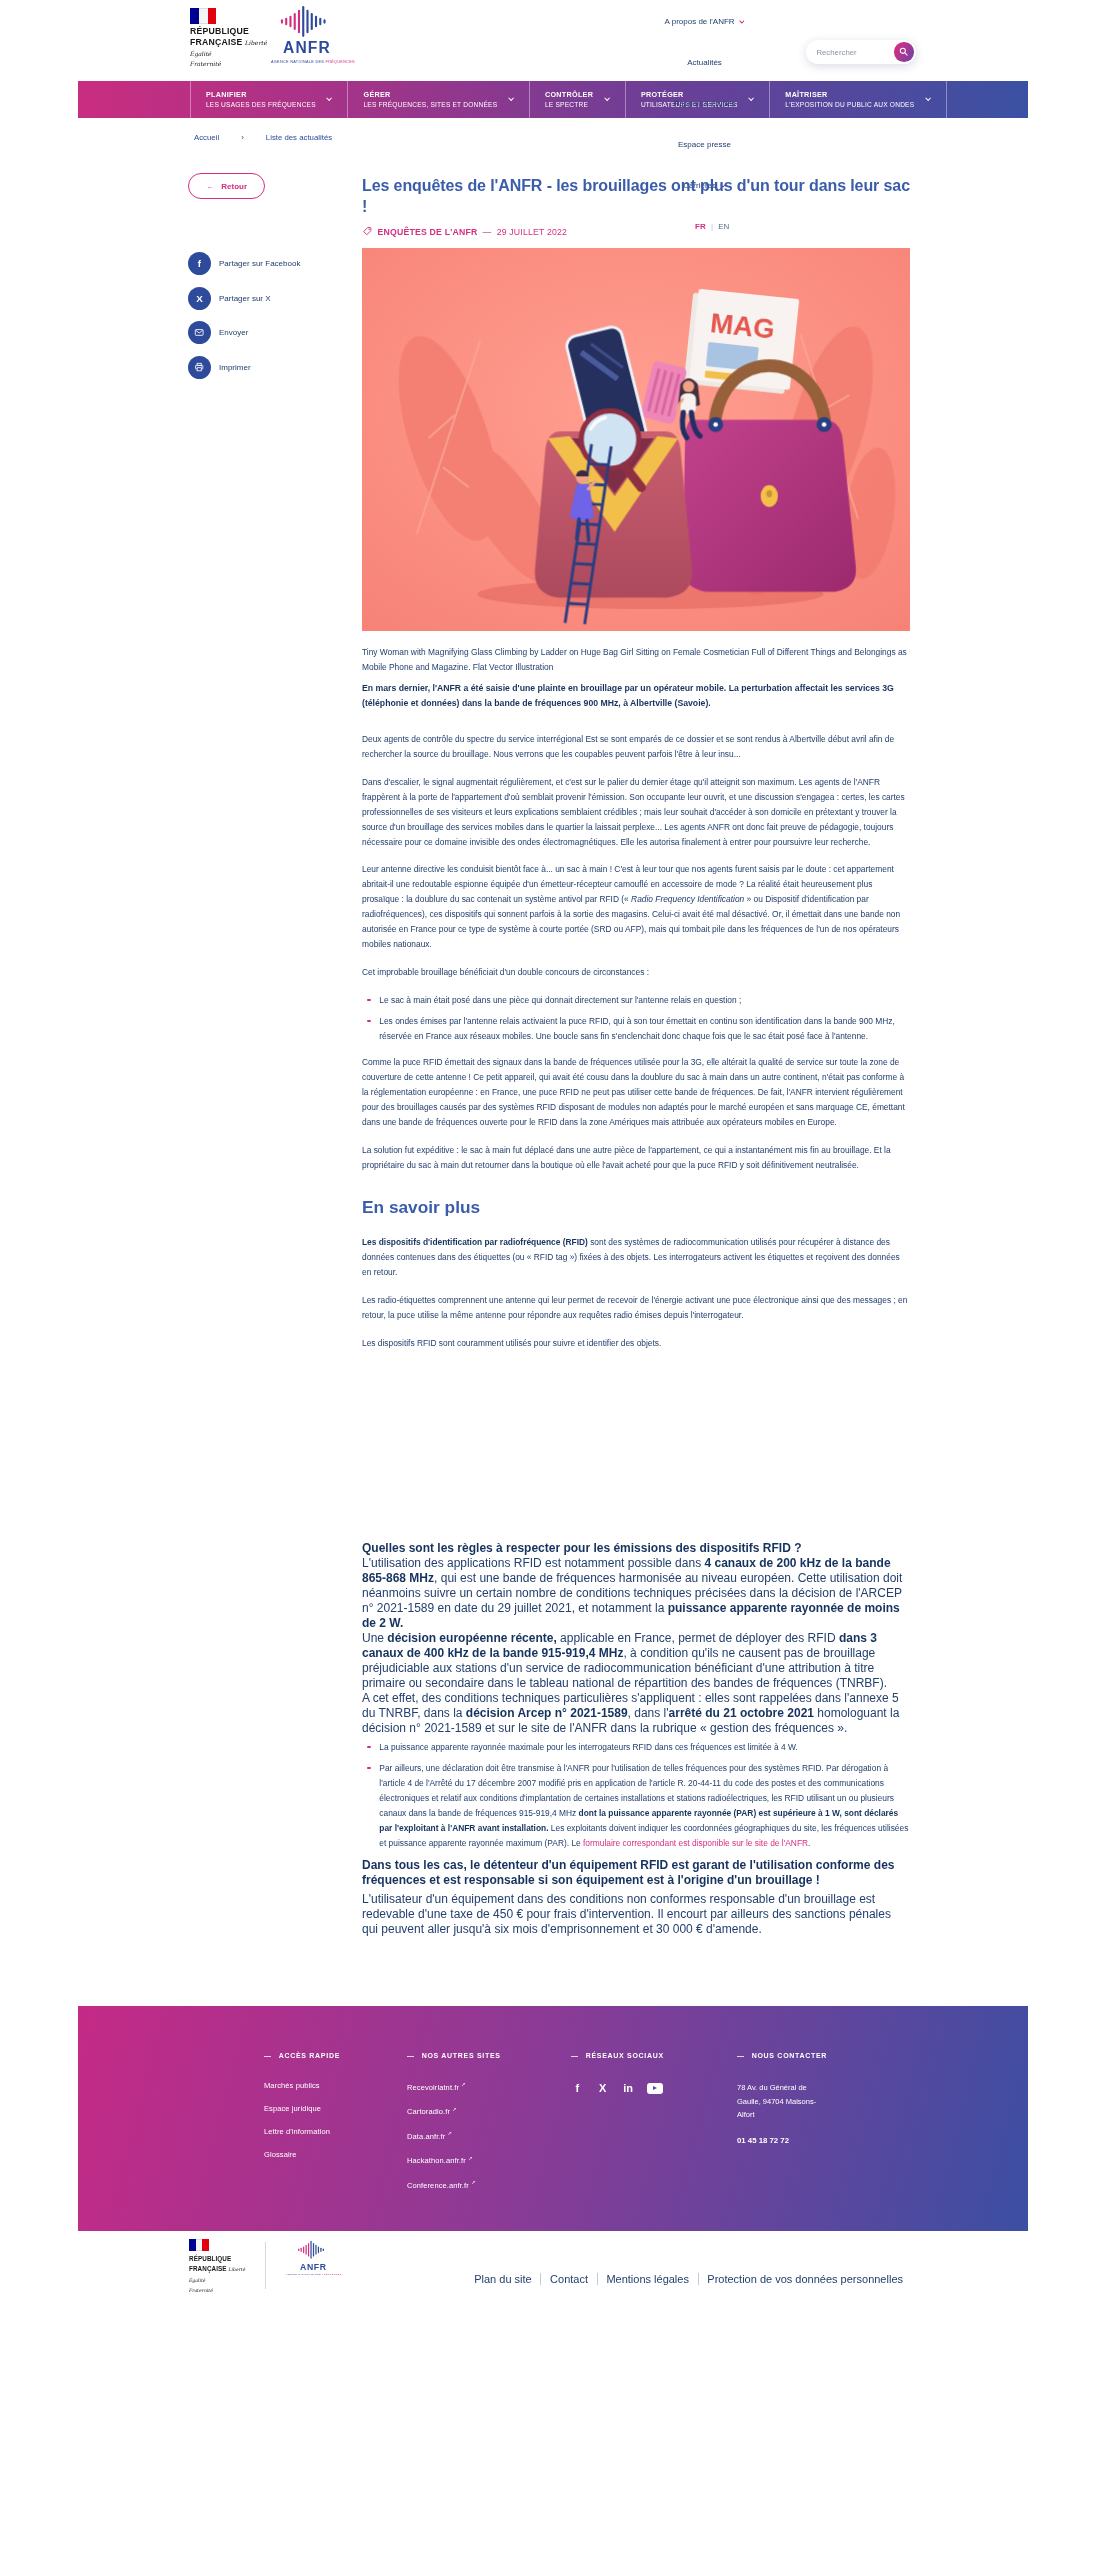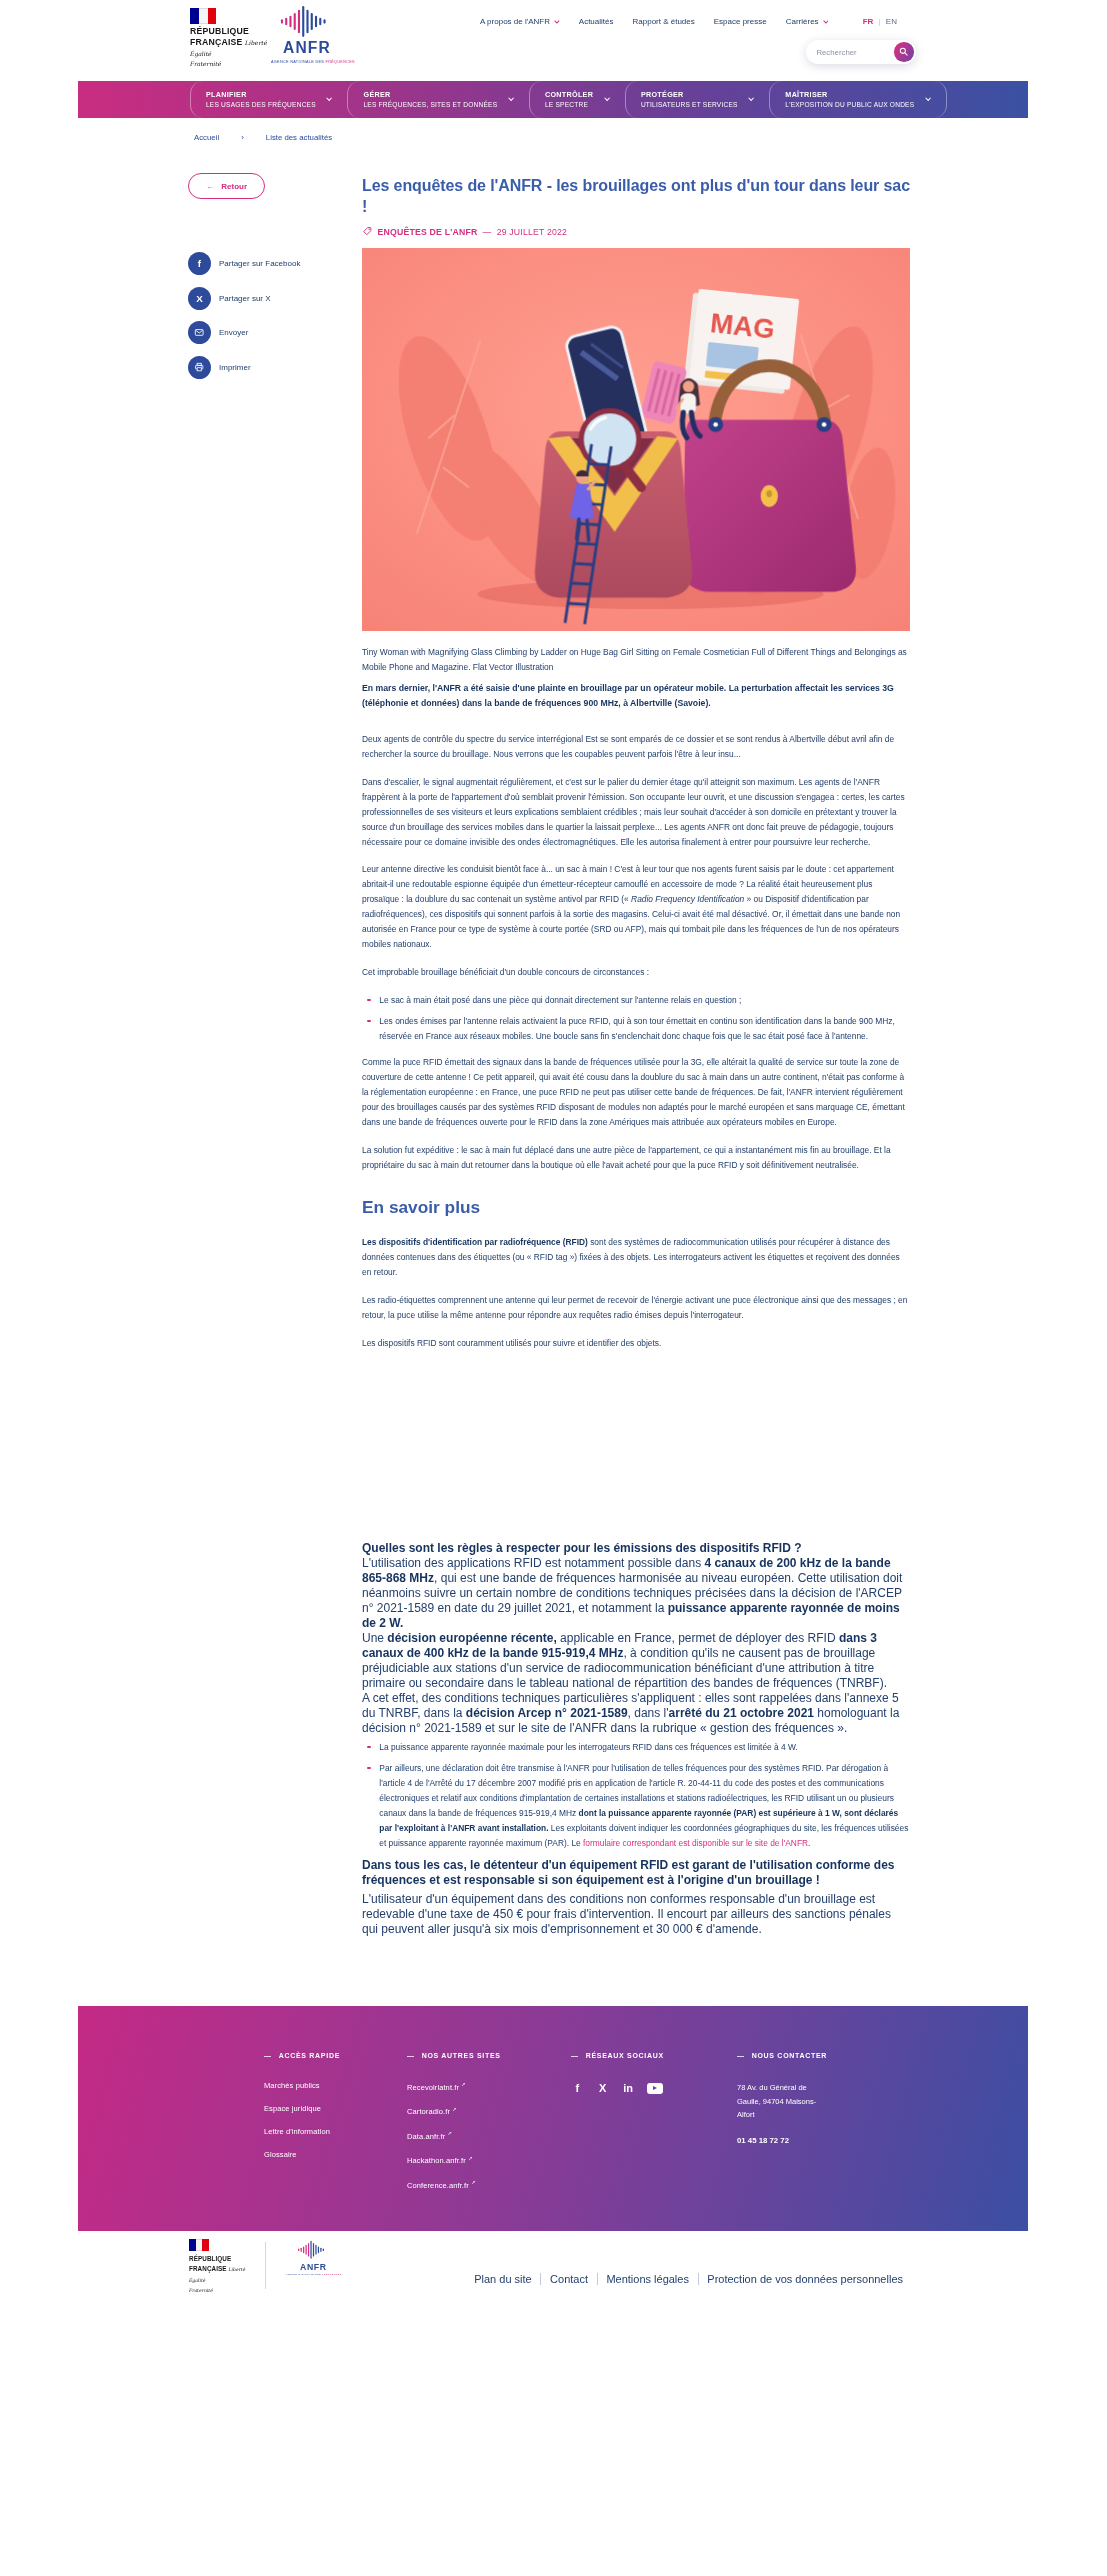--- a/index.html
+++ b/index.html
@@ -19,39 +19,39 @@
   .rf-flag .b { background:#000091; }
   .rf-flag .w { background:#f5f5f5; border-top:0.6px solid #ddd; border-bottom:0.6px solid #ddd; }
   .rf-flag .r { background:#e1000f; }
   .rf-name { font-size:8.7px; font-weight:bold; color:#161616; line-height:1.12; letter-spacing:0.2px; }
   .rf-motto { margin-top:3.5px; font-family:"DejaVu Serif", serif; font-style:italic; font-size:6px; color:#161616; line-height:1.4; }
   .anfr-logo { position:absolute; left:271px; top:4.6px; width:72px; text-align:center; }
   .anfr-name { font-size:15.6px; font-weight:bold; color:#2d4a9b; letter-spacing:1.2px; line-height:1; margin-top:0.6px; }
   .anfr-sub { font-size:3.8px; letter-spacing:0.3px; color:#2d4a9b; margin-top:2.3px; white-space:nowrap; }
   .anfr-sub .pink { color:#d42e80; }
 
-  .topnav { position:absolute; left:480px; top:17.3px; width:427px; display:flex; align-items:center; gap:19px; font-size:8px; color:#24406e; }
+  .topnav { position:absolute; left:491px; top:17.3px; width:427px; display:flex; align-items:center; gap:32px; font-size:8px; color:#24406e;flex-direction:column; }
   .topnav a { display:flex; align-items:center; gap:4px; color:#24406e; }
   .topnav .chev { color:#d42e80; display:inline-flex; margin-top:1.2px; }
   .lang { display:flex; align-items:center; gap:5.2px; margin-left:2.3px;padding-left:13px; }
   .lang .fr { color:#d42e80; font-weight:bold; }
   .lang .sep { color:#c2c9d8; }
   .lang .en { color:#5c6c93; }
 
   .searchbar { position:absolute; left:806px; top:40px; width:110px; height:24px; background:#fff;
     border-radius:12.7px; box-shadow:0 2.3px 9.2px rgba(45,55,120,.18); display:flex; align-items:center; padding:0 2.3px 0 10.4px; }
   .searchbar input { border:none; outline:none; flex:1; min-width:0; font-size:7.8px; color:#333; background:transparent; }
   .searchbar input::placeholder { color:#8a93a8; }
   .search-btn { width:19.6px; height:19.6px; border-radius:50%; border:none; flex:0 0 19.6px;
     background:linear-gradient(120deg,#d6307f 10%,#7a3fa6 90%); display:flex; align-items:center; justify-content:center; }
 
   
   .mainnav { margin-left:78px; width:950px; height:37px; display:flex; padding-left:112px;
     background:linear-gradient(90deg,#c92d80 0%,#a13489 30%,#6b3f97 62%,#3b51a3 100%); }
-  .mn-item { display:flex; align-items:center; gap:10.4px; padding:0 15px; color:#fff; border-left:0.6px solid rgba(255,255,255,.38);border-radius:13px; }
+  .mn-item { display:flex; align-items:center; gap:10.4px; padding:0 15px; color:#fff; border-left:0.6px solid rgba(255,255,255,.38); }
   .mn-item:last-child { border-right:0.6px solid rgba(255,255,255,.38); }
   .mn-title { display:block; font-size:7.2px; font-weight:bold; letter-spacing:0.3px; line-height:1.5; }
   .mn-sub { display:block; font-size:6.6px; letter-spacing:0.2px; line-height:1.3; }
   .mn-chev { color:#fff; display:inline-flex; }
 
   
   .breadcrumb { margin:15px 0 0 194px; display:flex; align-items:center; gap:22px; font-size:7.8px; color:#2d4a9b; }
   .breadcrumb a { color:#2d4a9b; }
   .bc-sep { font-size:8px; color:#2d4a9b; }
 

